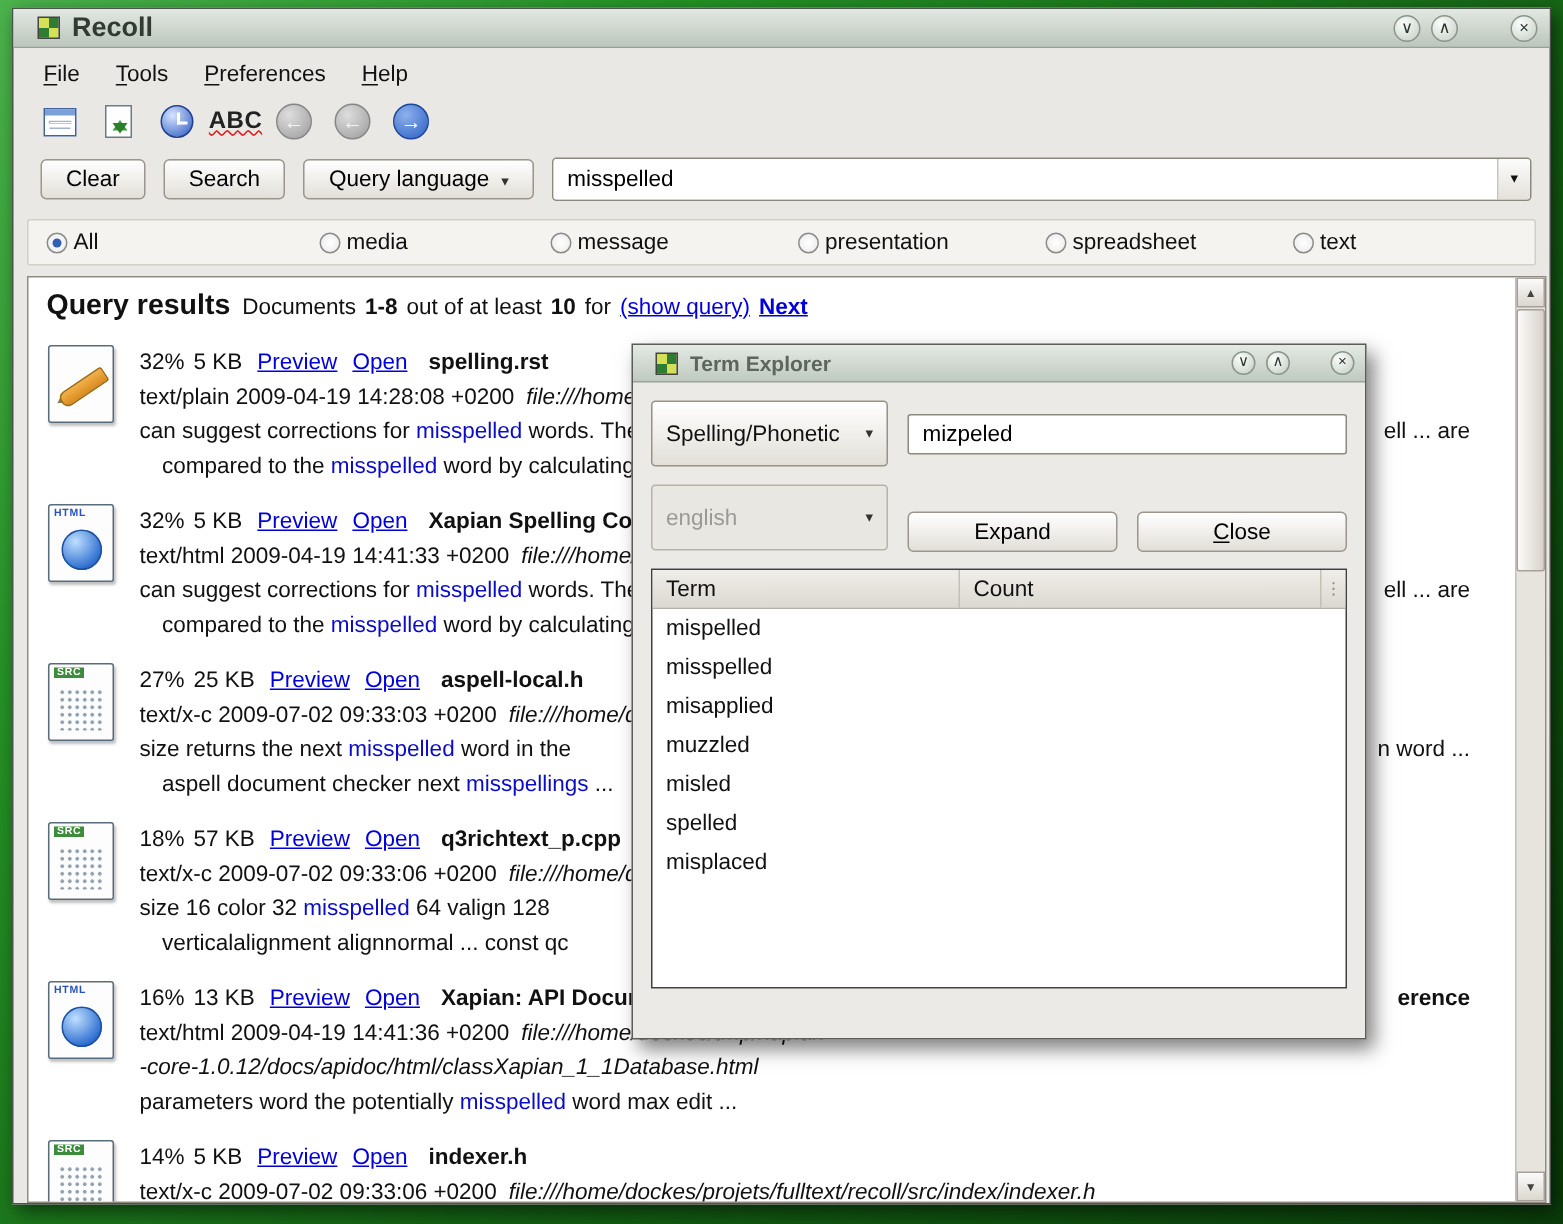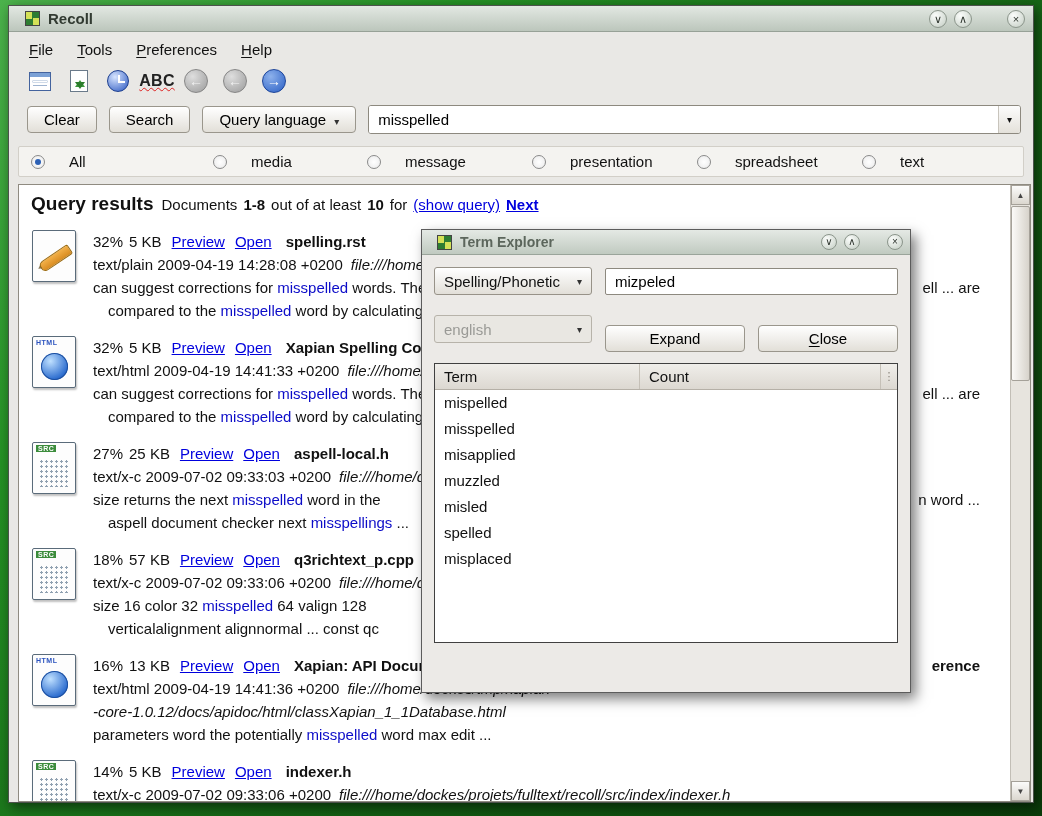--- a/index.html
+++ b/index.html
@@ -16,21 +16,21 @@
     box-shadow:3px 4px 12px rgba(0,0,0,.55);
   }
   .titlebar {
     height:26px; background:linear-gradient(#e2e8e2,#bcc6bc);
     display:flex; align-items:center; padding:0 8px; border-bottom:1px solid #97a197;
   }
   .app-icon {
     width:15px; height:15px; margin:0 8px 0 8px; border:1px solid #444;
     background:conic-gradient(#2e7d32 0 25%, #d4e157 0 50%, #2e7d32 0 75%, #d4e157 0);
   }
-  .title-text { font-weight:bold; font-size:15px; color:#323b32; }
+  .title-text { font-weight:bold; font-size:18px; color:#323b32; }
   .tb-btns { margin-left:auto; display:flex; align-items:center; gap:7px; }
   .circle-btn {
     width:18px; height:18px; border-radius:50%;
     background:radial-gradient(circle at 35% 30%, #fbfdfb, #c3cdc3);
     border:1px solid #8b958b; color:#2e352e; font-size:11px;
     line-height:16px; text-align:center; cursor:pointer;
   }
   .circle-btn.gap { margin-left:28px; }
   
   .menubar { display:flex; gap:24px; padding:9px 20px 5px; }
@@ -64,21 +64,21 @@
   }
   .dd-arrow { font-size:10px; color:#333; margin-left:8px; }
   .query-combo { flex:1; display:flex; align-items:stretch; height:29px;
      border:1px solid #8d897f; border-radius:3px; background:#fff; overflow:hidden; }
   .query-input { flex:1; border:none; outline:none; font:15px "Liberation Sans","DejaVu Sans",sans-serif; padding:0 9px; }
   .combo-arrow { width:22px; display:flex; align-items:center; justify-content:center;
      border-left:1px solid #c8c4bc; background:linear-gradient(#fcfcfc,#e4e1da); font-size:10px; cursor:pointer; }
   
   .filterbar { position:relative; margin:2px 9px 7px; height:31px;
      background:#f4f3f0; border:1px solid #d2cfc8; border-radius:2px; }
-  .filter { position:absolute; top:0; height:100%; display:flex; align-items:center; gap:24px; cursor:pointer; }
+  .filter { position:absolute; top:0; height:100%; display:flex; align-items:center; gap:4px; cursor:pointer; }
   .filter:nth-child(1){ left:12px; } .filter:nth-child(2){ left:194px; }
   .filter:nth-child(3){ left:348px; } .filter:nth-child(4){ left:513px; }
   .filter:nth-child(5){ left:678px; } .filter:nth-child(6){ left:843px; }
   .radio { width:14px; height:14px; border-radius:50%; border:1px solid #8a8a8a;
      background:radial-gradient(#ffffff,#e9e9e9); position:relative; }
   .filter[data-checked="true"] .radio::after { content:""; position:absolute; inset:3px; border-radius:50%; background:#2d61b5; }
   
   .results { position:absolute; left:9px; top:178px; width:1013px; height:618px;
      background:#fff; border:1px solid #8f8b81; }
   .results-inner { position:absolute; left:0; top:0; right:20px; bottom:0; overflow:hidden; padding:6px 0 0 10px; }
@@ -125,21 +125,21 @@
   
   .dialog { position:absolute; left:412px; top:223px; width:490px; height:464px; z-index:50;
      background:#eceae7; border:1px solid #5c5c5c; box-shadow:5px 6px 12px rgba(0,0,0,.5); }
   .dlg-titlebar { height:25px; background:linear-gradient(#e4e9e4,#c0cac0);
      display:flex; align-items:center; padding:0 7px; border-bottom:1px solid #9aa49a; }
   .dlg-title { font-weight:bold; font-size:14px; color:#5c665c; }
   .dlg-titlebar .circle-btn { width:16px; height:16px; line-height:14px; font-size:10px; }
   .dlg-titlebar .circle-btn.gap { margin-left:20px; }
   .dlg-body { padding:12px 12px 0; }
   .dlg-row { display:flex; gap:13px; margin-bottom:11px; align-items:center; }
-  .select { width:158px; height:28px; flex:none;
+  .select { width:158px; height:44px; flex:none;
      background:linear-gradient(#ffffff,#e2dfd8); border:1px solid #979288; border-radius:3px;
      display:flex; align-items:center; justify-content:space-between; padding:0 9px; cursor:pointer; white-space:nowrap; }
   .select.disabled { color:#9a9a96; background:#e9e7e2; border-color:#b7b3aa; cursor:default; }
   .txt-input { flex:1; height:27px; border:1px solid #8d897f; border-radius:2px; background:#fff;
      font:15px "Liberation Sans","DejaVu Sans",sans-serif; padding:0 9px; outline:none; }
   .btn.grow { flex:1; text-align:center;margin-top:19px; }
   .term-table { margin-top:0; border:1px solid #404040; background:#fff; height:280px; overflow:hidden; }
   .tt-header { height:26px; display:flex; align-items:center; font-size:15px;
      background:linear-gradient(#f0eeea,#dcd8d1); border-bottom:1px solid #b5b0a7; }
   .tt-h1 { width:205px; padding:0 9px; border-right:1px solid #c5c0b7; height:100%; line-height:25px; }

